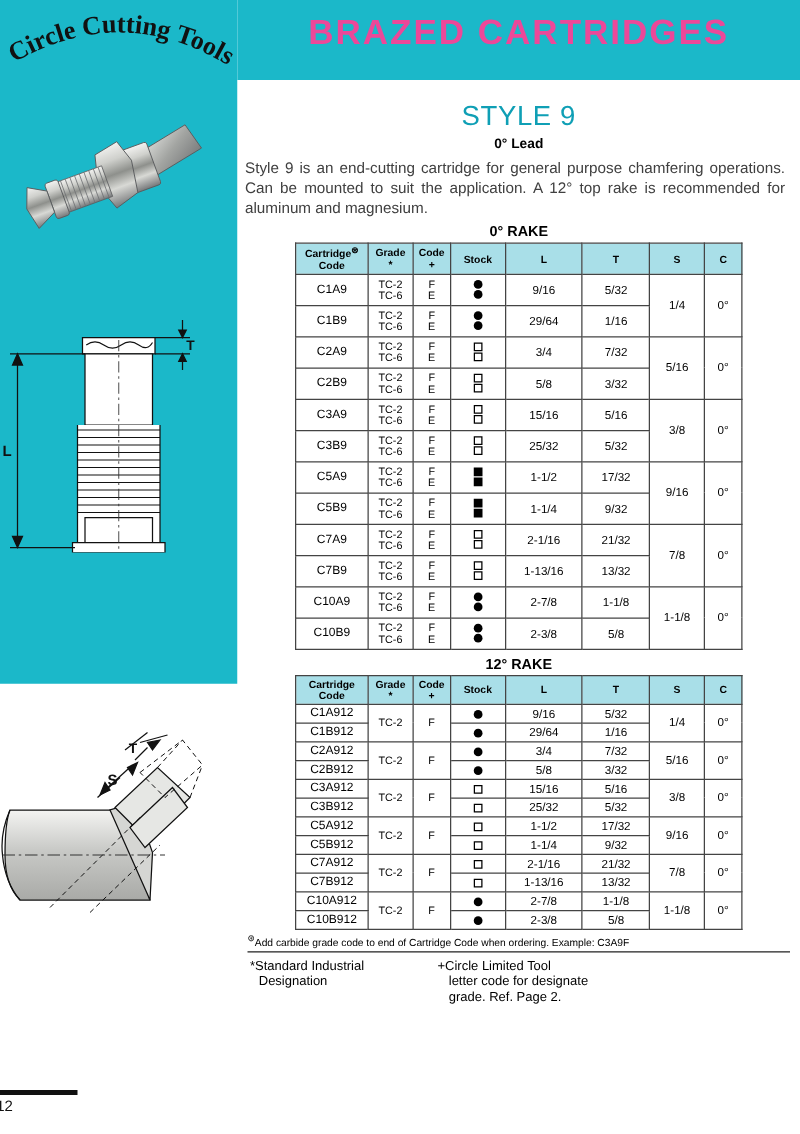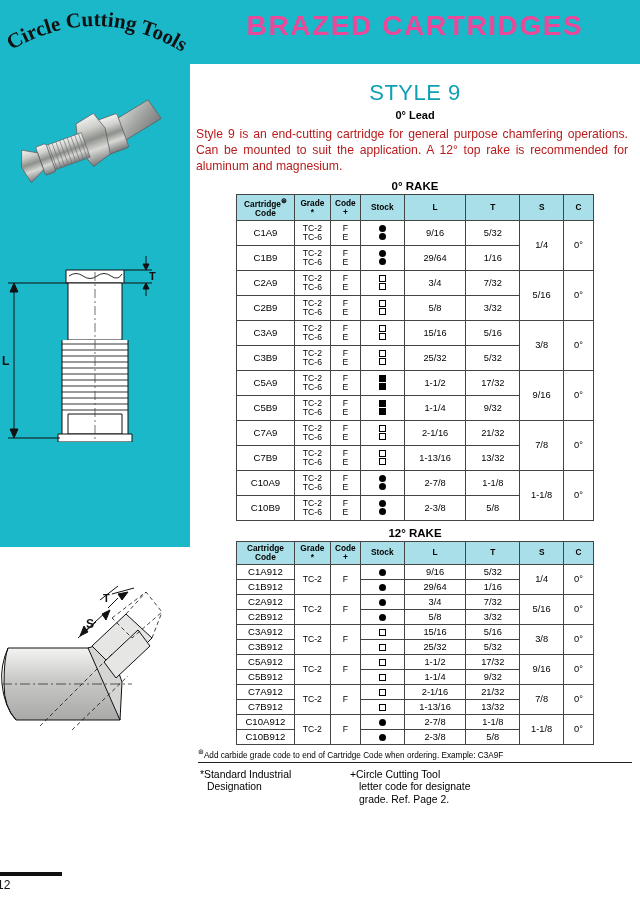--- a/index.html
+++ b/index.html
@@ -53,21 +53,21 @@
   }
   #style-title{
     text-align:center; color:#0f9fb5; font-size:22px; font-weight:normal;
     margin-top:16px; letter-spacing:0.5px;
   }
   #lead-sub{
     text-align:center; font-size:11px; font-weight:bold; color:#000;
     margin-top:3px;
   }
   #desc{
-    font-size:12.2px; color:#b91c1c; line-height:1.32;
+    font-size:12.2px; color:#404040; line-height:1.32;
     margin:5px 12px 0 6px; text-align:justify;
   }
 
   .rake-label{
     text-align:center; font-size:11.5px; font-weight:bold; color:#000;
     margin-top:6px; margin-bottom:2px;
   }
 
   
   table.spec{
@@ -628,21 +628,21 @@
     <span class="sup">⊛</span><span>Add carbide grade code to end of Cartridge Code when ordering.  Example: C3A9F</span>
   </div>
   <hr id="hr-note">
 
   <div id="foot-cols">
     <div id="foot-left">
       <div>*Standard Industrial</div>
       <div class="ind">Designation</div>
     </div>
     <div id="foot-right">
-      <div>+Circle Cutting Tool</div>
+      <div>+Circle Limited Tool</div>
       <div class="ind">letter code for designate</div>
       <div class="ind">grade. Ref. Page 2.</div>
     </div>
   </div>
 </div>
 
 <div id="page-rule"></div>
 <div id="page-num">12</div>
 
 </body></html>

